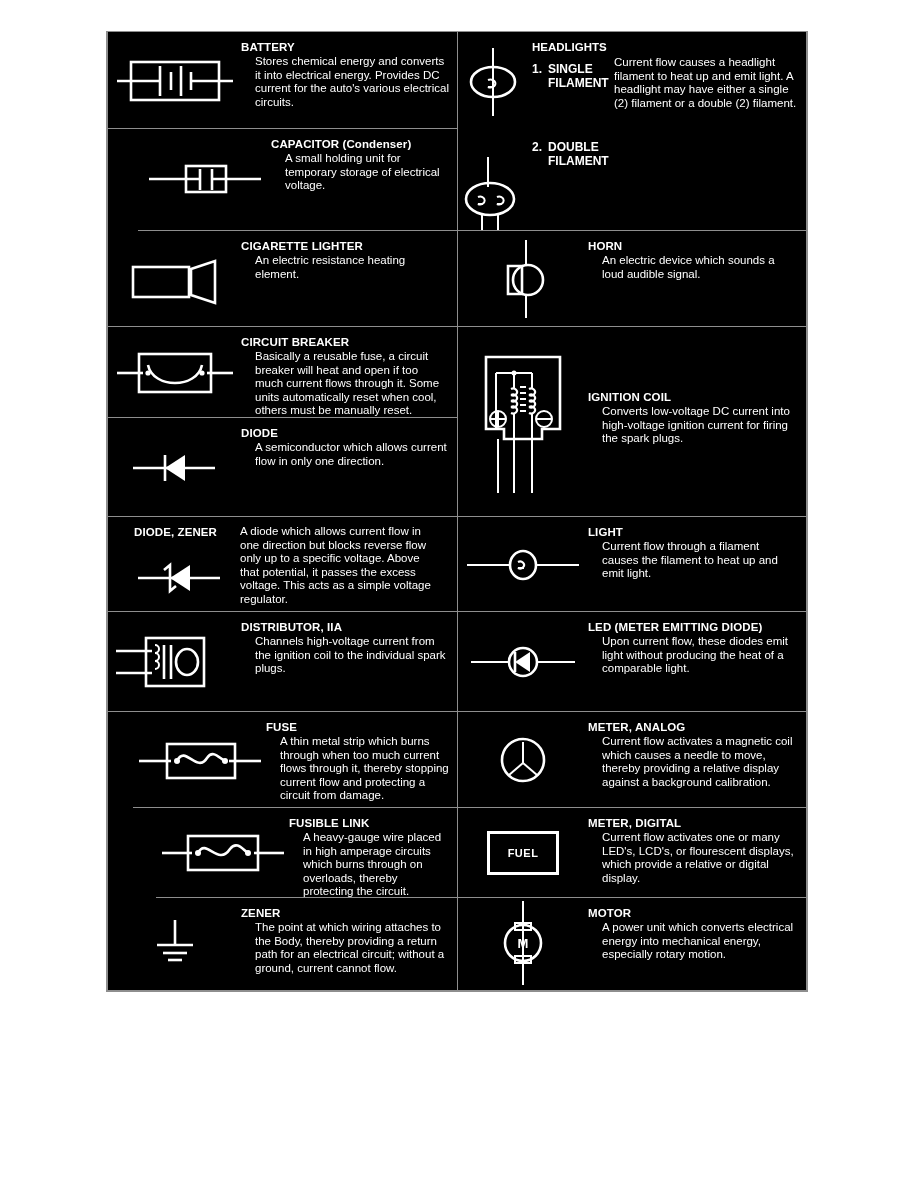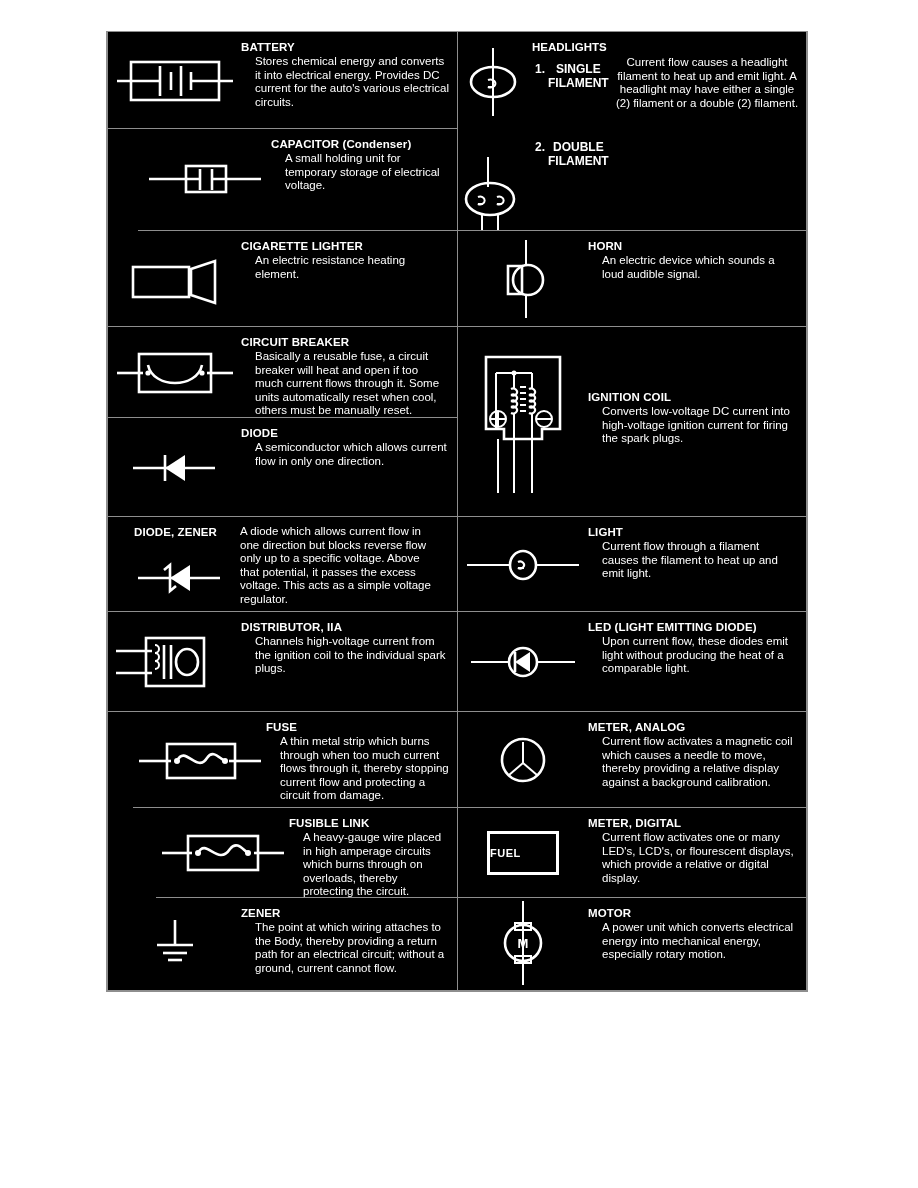--- a/index.html
+++ b/index.html
@@ -282,21 +282,21 @@
       </div>
       <div class="txt-cell">
         <p class="term">ZENER</p>
         <p class="desc">The point at which wiring attaches to the Body, thereby providing a return path for an electrical circuit; without a ground, current cannot flow.</p>
       </div>
     </div>
   </div>
 
   <div class="column" id="col-right">
 
-    <div class="row hl-row" style="height:199px;display:block;text-align:center;">
+    <div class="row hl-row" style="height:199px;display:block;">
       <div class="hl-title">HEADLIGHTS</div>
 
       <div class="hl-sym" style="left:0px;top:14px;">
         <svg width="70" height="72" viewBox="0 0 70 72">
           <line class="stroke-thin" x1="35" y1="2" x2="35" y2="70"></line>
           <ellipse class="stroke-w" cx="35" cy="36" rx="22" ry="15"></ellipse>
           <path class="stroke-thin" d="M30,34 a5,4 0 1,1 0,7 l6,0"></path>
         </svg>
       </div>
 
@@ -389,21 +389,21 @@
       <div class="sym-cell" style="width:130px;height:100px;">
         <svg width="120" height="50" viewBox="0 0 120 50">
           <line class="stroke-thin" x1="8" y1="25" x2="47" y2="25"></line>
           <line class="stroke-thin" x1="73" y1="25" x2="112" y2="25"></line>
           <circle class="stroke-w" cx="60" cy="25" r="14"></circle>
           <path class="fill-w" d="M67,15 L67,35 L52,25 Z"></path>
           <line class="stroke-w" x1="52" y1="15" x2="52" y2="35"></line>
         </svg>
       </div>
       <div class="txt-cell">
-        <p class="term">LED (LIGHT EMITTING DIODE)</p>
+        <p class="term">LED (METER EMITTING DIODE)</p>
         <p class="desc">Upon current flow, these diodes emit light without producing the heat of a comparable light.</p>
       </div>
     </div>
 
     <div class="row" style="height:96px;">
       <div class="sym-cell" style="width:130px;height:96px;">
         <svg width="70" height="70" viewBox="0 0 70 70">
           <circle class="stroke-w" cx="35" cy="35" r="21"></circle>
           <line class="stroke-thin" x1="35" y1="17" x2="35" y2="38"></line>
           <line class="stroke-thin" x1="35" y1="38" x2="21" y2="50"></line>
@@ -411,21 +411,21 @@
         </svg>
       </div>
       <div class="txt-cell">
         <p class="term">METER, ANALOG</p>
         <p class="desc">Current flow activates a magnetic coil which causes a needle to move, thereby providing a relative display against a background calibration.</p>
       </div>
     </div>
 
     <div class="row" style="height:90px;">
       <div class="sym-cell" style="width:130px;height:90px;">
-        <div style="position:relative;width:66px;height:38px;border:3px solid #fff;display:flex;align-items:center;">
+        <div style="position:relative;width:66px;height:38px;border:3px solid #fff;display:flex;align-items:center;justify-content:center;">
           <span style="color:#fff;font-size:11px;font-weight:bold;letter-spacing:0.5px;">FUEL</span>
         </div>
       </div>
       <div class="txt-cell">
         <p class="term">METER, DIGITAL</p>
         <p class="desc">Current flow activates one or many LED's, LCD's, or flourescent displays, which provide a relative or digital display.</p>
       </div>
     </div>
 
     <div class="row no-rule" style="height:90px;">

